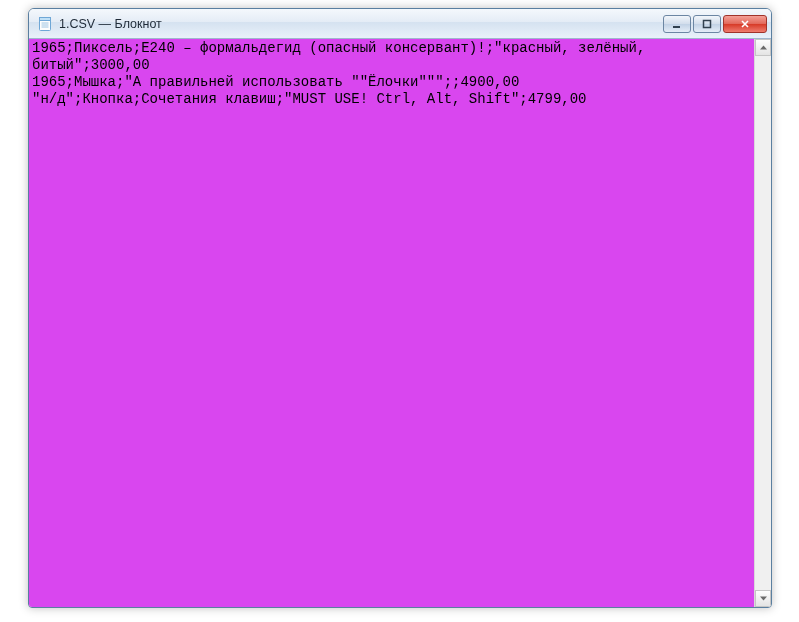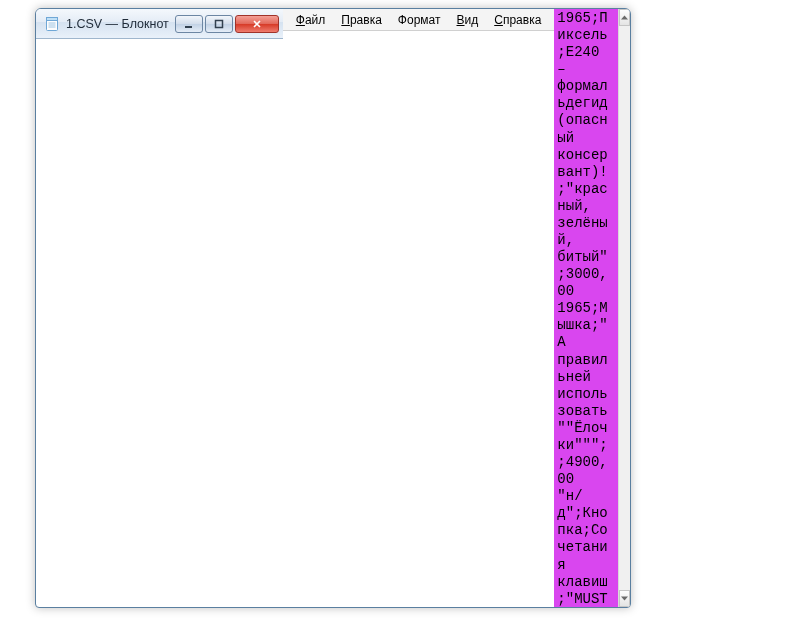--- a/index.html
+++ b/index.html
@@ -16,30 +16,29 @@
   }
   .desktop-bg {
     position: absolute;
     inset: 0;
     background: #fff;
   }
   .window {
     position: absolute;
     left: 28px;
     top: 8px;
-    width: 596px;
+    width: 744px;
     height: 600px;
     border: 1px solid #5a7fa0;
     border-radius: 6px 6px 4px 4px;
     background: #fff;
     box-shadow: 0 0 10px rgba(0,0,0,0.25);
     display: flex;
-    flex-direction: row;
+    flex-direction: column;
     overflow: hidden;
-    margin-left: 7px;
   }
   .titlebar {
     height: 30px;
     background: linear-gradient(to bottom, #f4f8fc 0%, #e4ecf6 45%, #d5e2f0 46%, #e9f1fa 100%);
     border-bottom: 1px solid #9fb6cd;
     display: flex;
     align-items: center;
     padding: 0 4px 0 8px;
     gap: 6px;
   }
@@ -158,27 +157,20 @@
           </svg>
       </div>
       <div class="win-btn close">
         <svg width="12" height="10" viewBox="0 0 12 10">
             <path d="M3 2 L9 8 M9 2 L3 8" stroke="#fff" stroke-width="1.6"></path>
           </svg>
       </div>
     </div>
   </div>
 
-  <div class="menubar">
-    <span class="menu-item"><span class="ul">Ф</span>айл</span>
-    <span class="menu-item"><span class="ul">П</span>равка</span>
-    <span class="menu-item">Формат</span>
-    <span class="menu-item"><span class="ul">В</span>ид</span>
-    <span class="menu-item"><span class="ul">С</span>правка</span>
-  </div>
 
   <div class="content-wrap">
     <div class="editor" id="editor">1965;Пиксель;E240 – формальдегид (опасный консервант)!;"красный, зелёный, битый";3000,00
 1965;Мышка;"А правильней использовать ""Ёлочки""";;4900,00
 "н/д";Кнопка;Сочетания клавиш;"MUST USE! Ctrl, Alt, Shift";4799,00</div>
     <div class="vscroll">
       <div class="scroll-btn">
         <svg width="9" height="9" viewBox="0 0 9 9">
             <path d="M4.5 2.5 L8 6.5 L1 6.5 Z" fill="#6a6a6a"></path>
           </svg>

